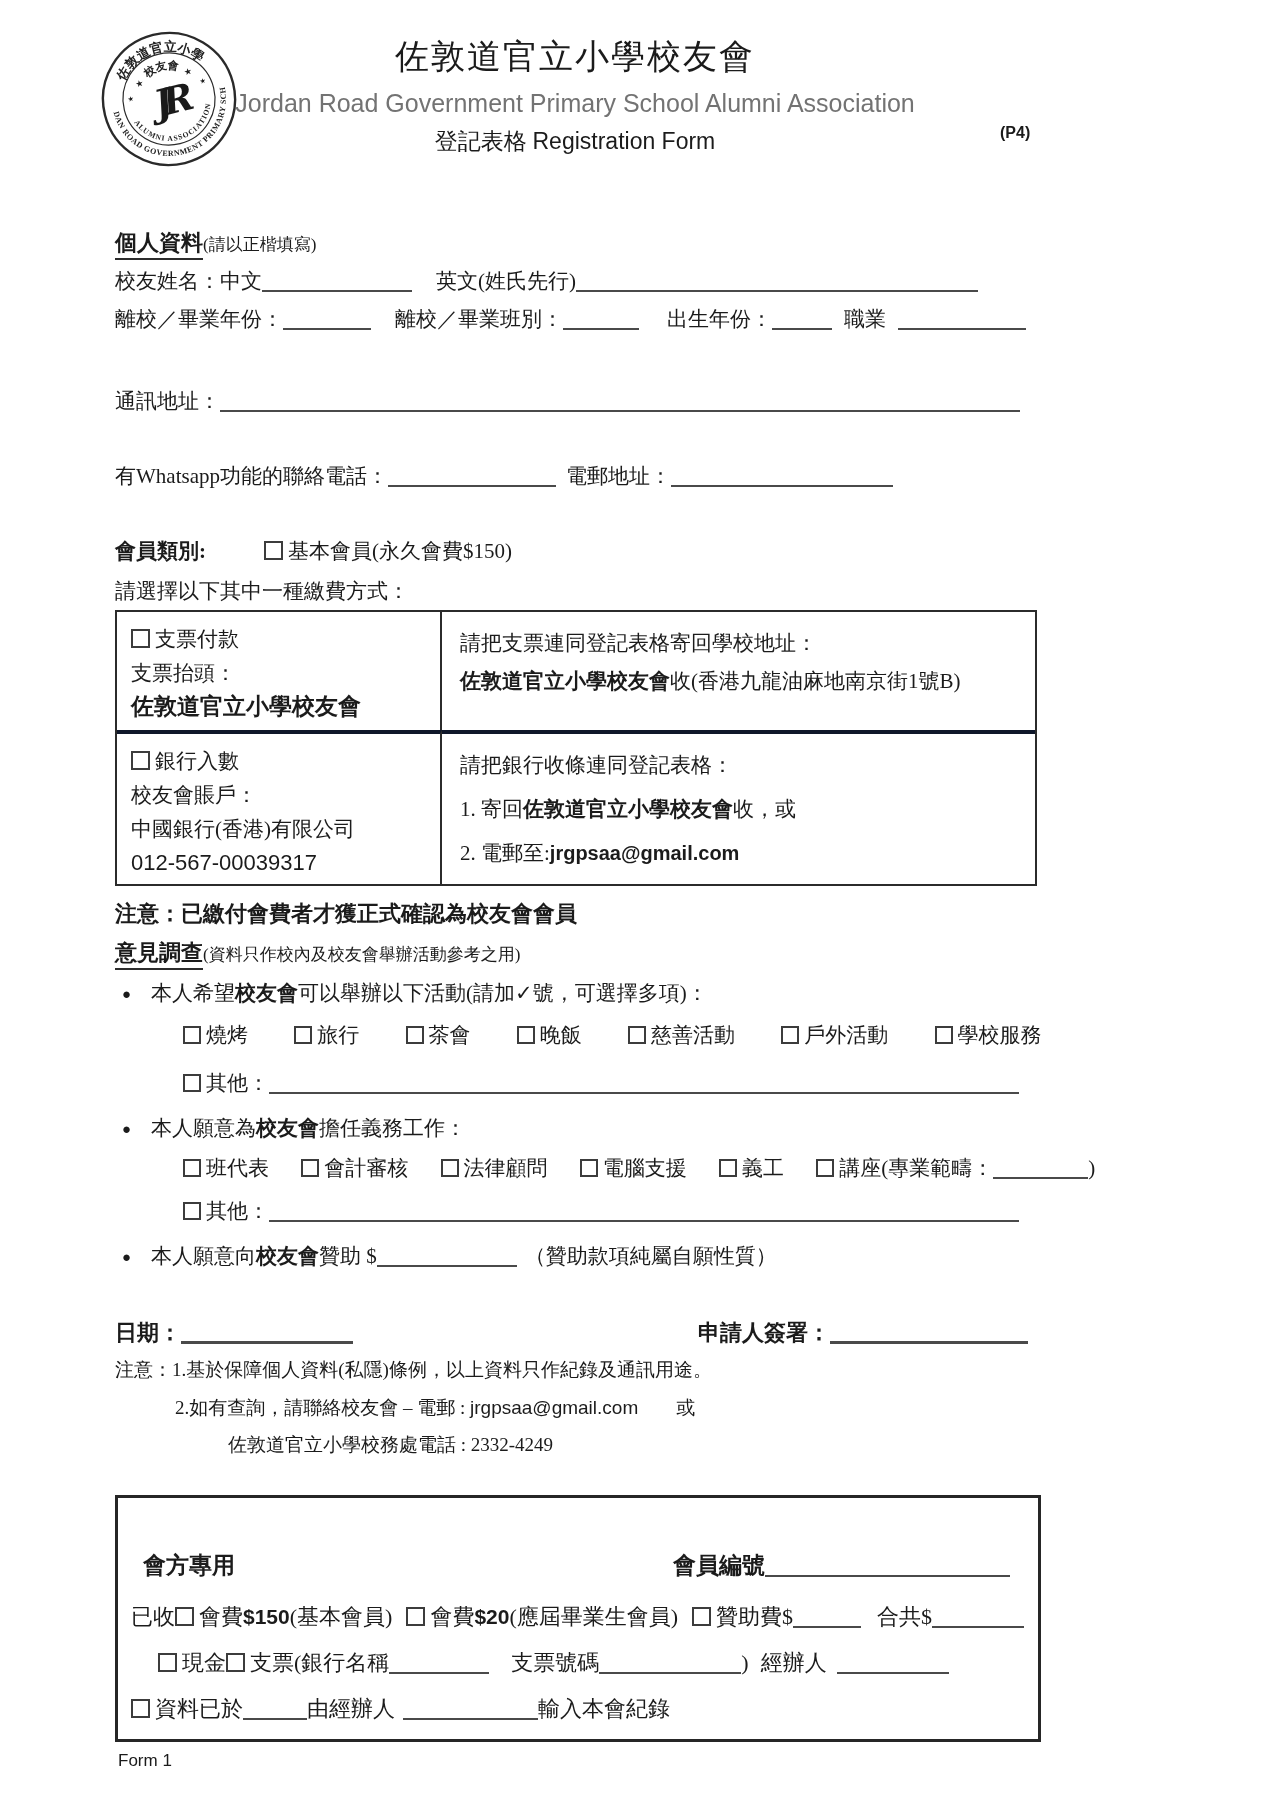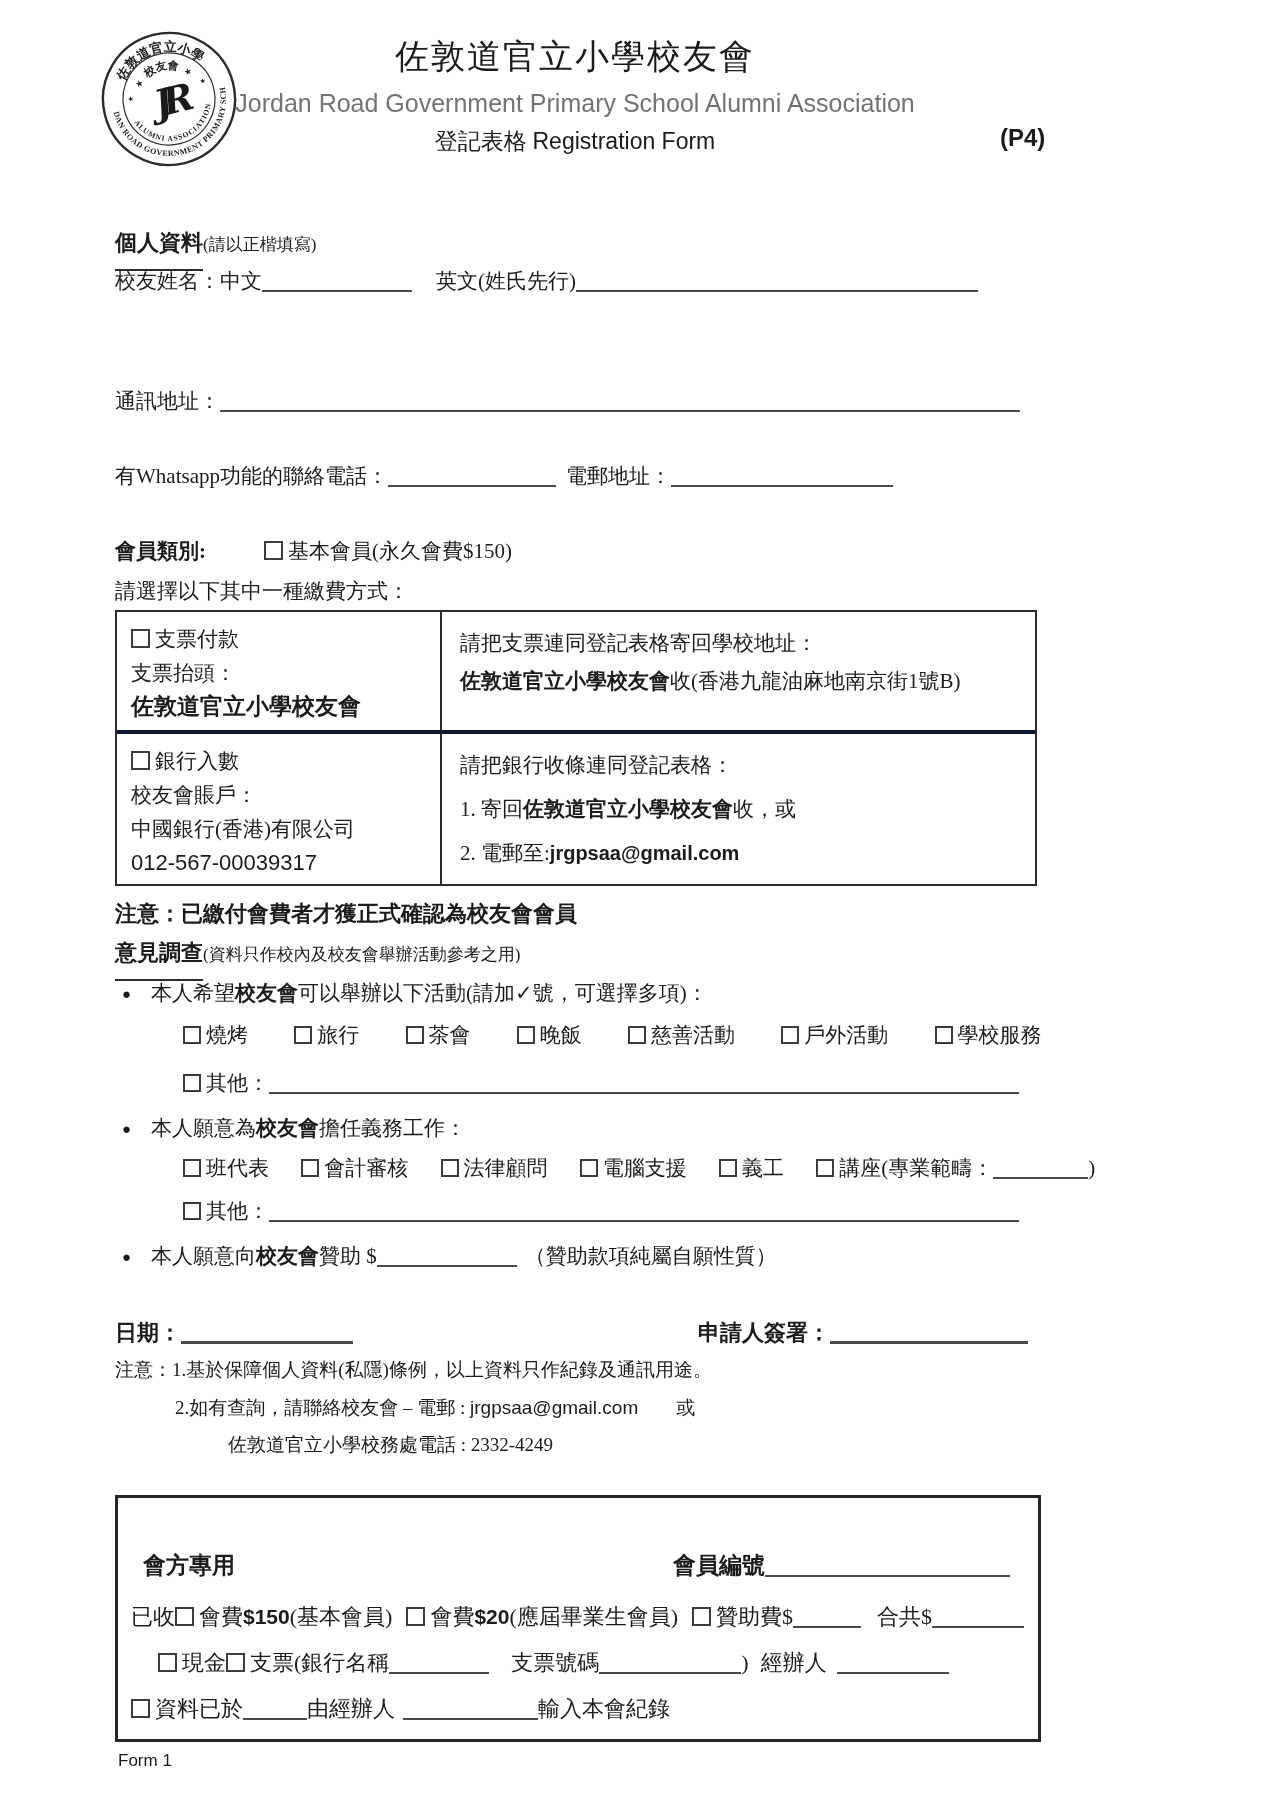--- a/index.html
+++ b/index.html
@@ -2,35 +2,35 @@
 <html><head>
 <meta charset="utf-8">
 <style>
   html,body{margin:0;padding:0;background:#e8e8e8;}
   .page{
     position:relative;width:1280px;height:1810px;margin:0 auto;background:#ffffff;
     font-family:"Liberation Serif","DejaVu Serif",serif;color:#1b1b1b;overflow:hidden;
   }
   .l{position:absolute;white-space:nowrap;font-size:21px;line-height:30px;}
   .b{font-weight:bold;}
-  .u{border-bottom:2px solid #2c2c2c;padding-bottom:14px;}
+  .u{border-bottom:2px solid #2c2c2c;padding-bottom:3px;}
   .sans{font-family:"Liberation Sans","DejaVu Sans",sans-serif;}
   .small{font-size:17px;}
   .blank{display:inline-block;border-bottom:2px solid #4a4a4a;height:20px;vertical-align:-4px;}
   .cb{display:inline-block;width:15px;height:15px;border:2px solid #3c3c3c;margin-right:5px;vertical-align:-2px;background:#fff;}
   .cb.sm{width:14px;height:14px;}
   .bullet{font-size:15px;vertical-align:1px;margin-right:20px;}
   .opt{margin-right:41px;}
   .opt2{margin-right:27px;}
   
   .titleband{position:absolute;left:0;top:34px;width:1150px;text-align:center;}
   .title-zh{font-size:34px;letter-spacing:2px;}
   .title-en{font-size:25px;margin-top:9px;color:#737373;}
   .title-sub{font-size:23px;margin-top:8px;}
-  .ptag{position:absolute;left:1000px;top:124px;font-size:24px;font-weight:bold;}
+  .ptag{position:absolute;left:1000px;top:124px;font-size:16px;font-weight:bold;}
   
   .paytable{position:absolute;left:115px;top:610px;width:918px;height:272px;border:2px solid #2b2b2b;display:grid;grid-template-columns:325px 1fr;grid-template-rows:118px 1fr;}
   .ptl{border-right:2px solid #2b2b2b;padding:10px 14px 0 14px;}
   .ptr{padding:14px 18px 16px 18px;}
   .row2{border-top:4px solid #0f172a;}
   .ptline{font-size:21px;line-height:34px;white-space:nowrap;}
   
   .officebox{position:absolute;left:115px;top:1495px;width:920px;height:241px;border:3px solid #262626;}
   .ol{position:absolute;white-space:nowrap;font-size:22px;}
   
@@ -82,20 +82,23 @@
   <div class="ptag sans">(P4)</div>
 
   <div class="l" style="left:115px;top:228px;">
     <span class="b u" style="font-size:22px;">個人資料</span><span class="small">(請以正楷填寫)</span>
   </div>
 
   <div class="l" style="left:115px;top:266px;">
     <span>校友姓名：中文</span><span class="blank" style="width:150px;"></span><span style="margin-left:24px;">英文(姓氏先行)</span><span class="blank" style="width:402px;"></span>
   </div>
 
+  <div class="l" style="left:115px;top:304px;">
+    <span>離校／畢業年份：</span><span class="blank" style="width:88px;"></span><span style="margin-left:24px;">離校／畢業班別：</span><span class="blank" style="width:76px;"></span><span style="margin-left:28px;">出生年份：</span><span class="blank" style="width:60px;"></span><span style="margin-left:12px;">職業</span><span class="blank" style="width:128px;margin-left:12px;"></span>
+  </div>
 
   <div class="l" style="left:115px;top:386px;">
     <span>通訊地址：</span><span class="blank" style="width:800px;"></span>
   </div>
 
   <div class="l" style="left:115px;top:461px;">
     <span>有Whatsapp功能的聯絡電話：</span><span class="blank" style="width:168px;"></span><span style="margin-left:10px;">電郵地址：</span><span class="blank" style="width:222px;"></span>
   </div>
 
   <div class="l" style="left:115px;top:536px;">

